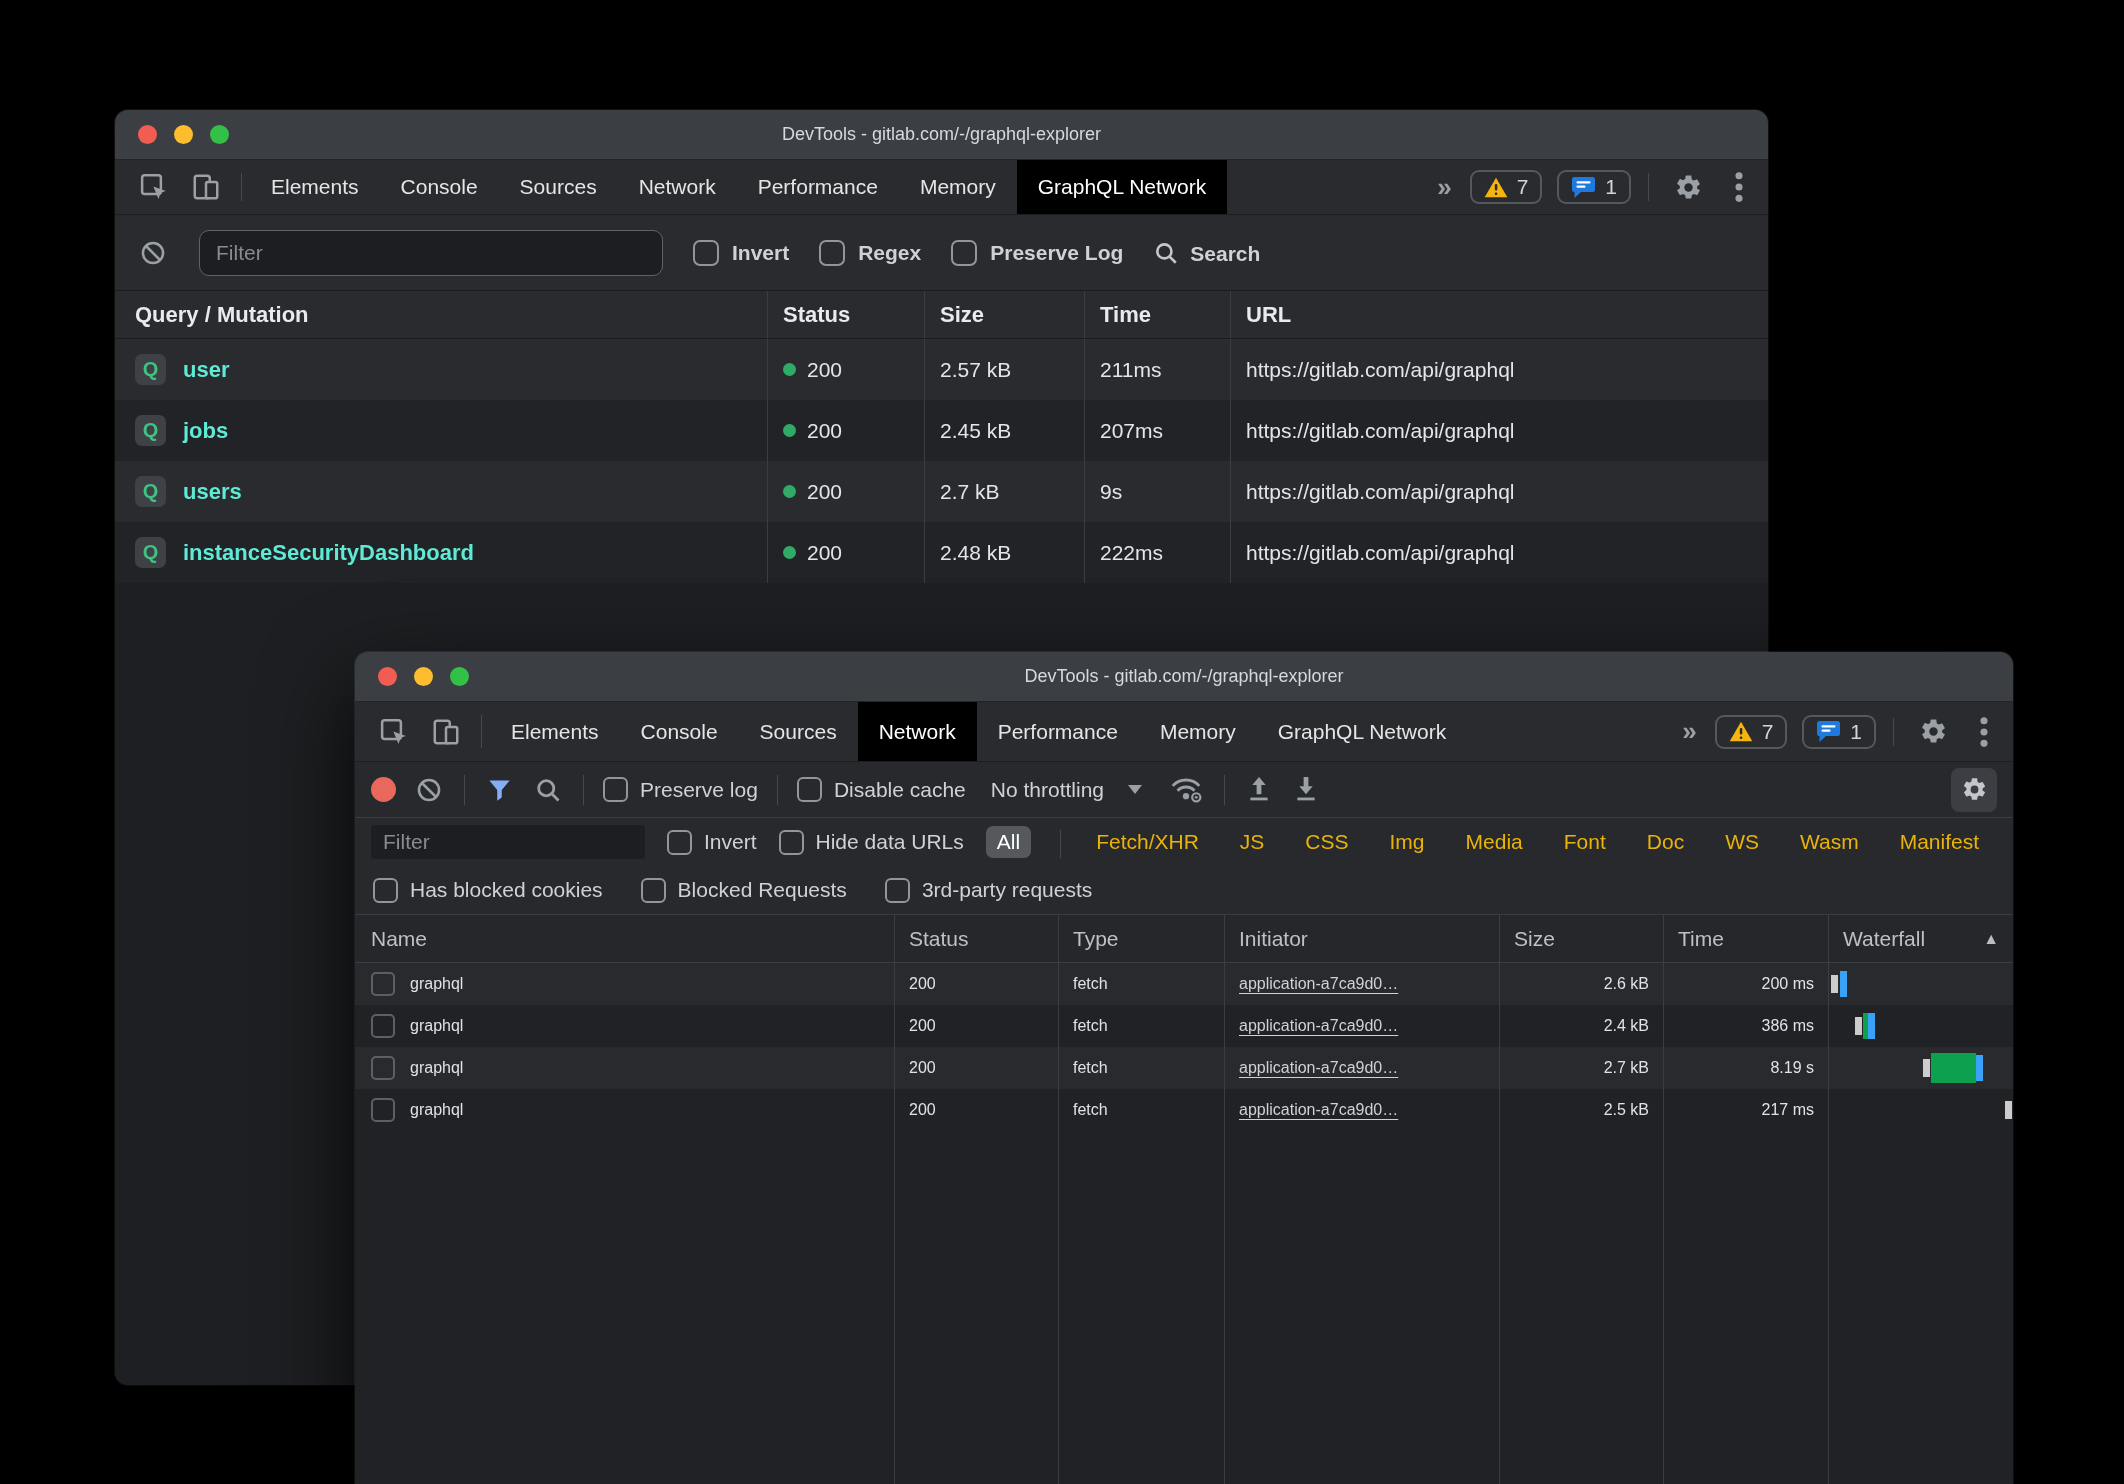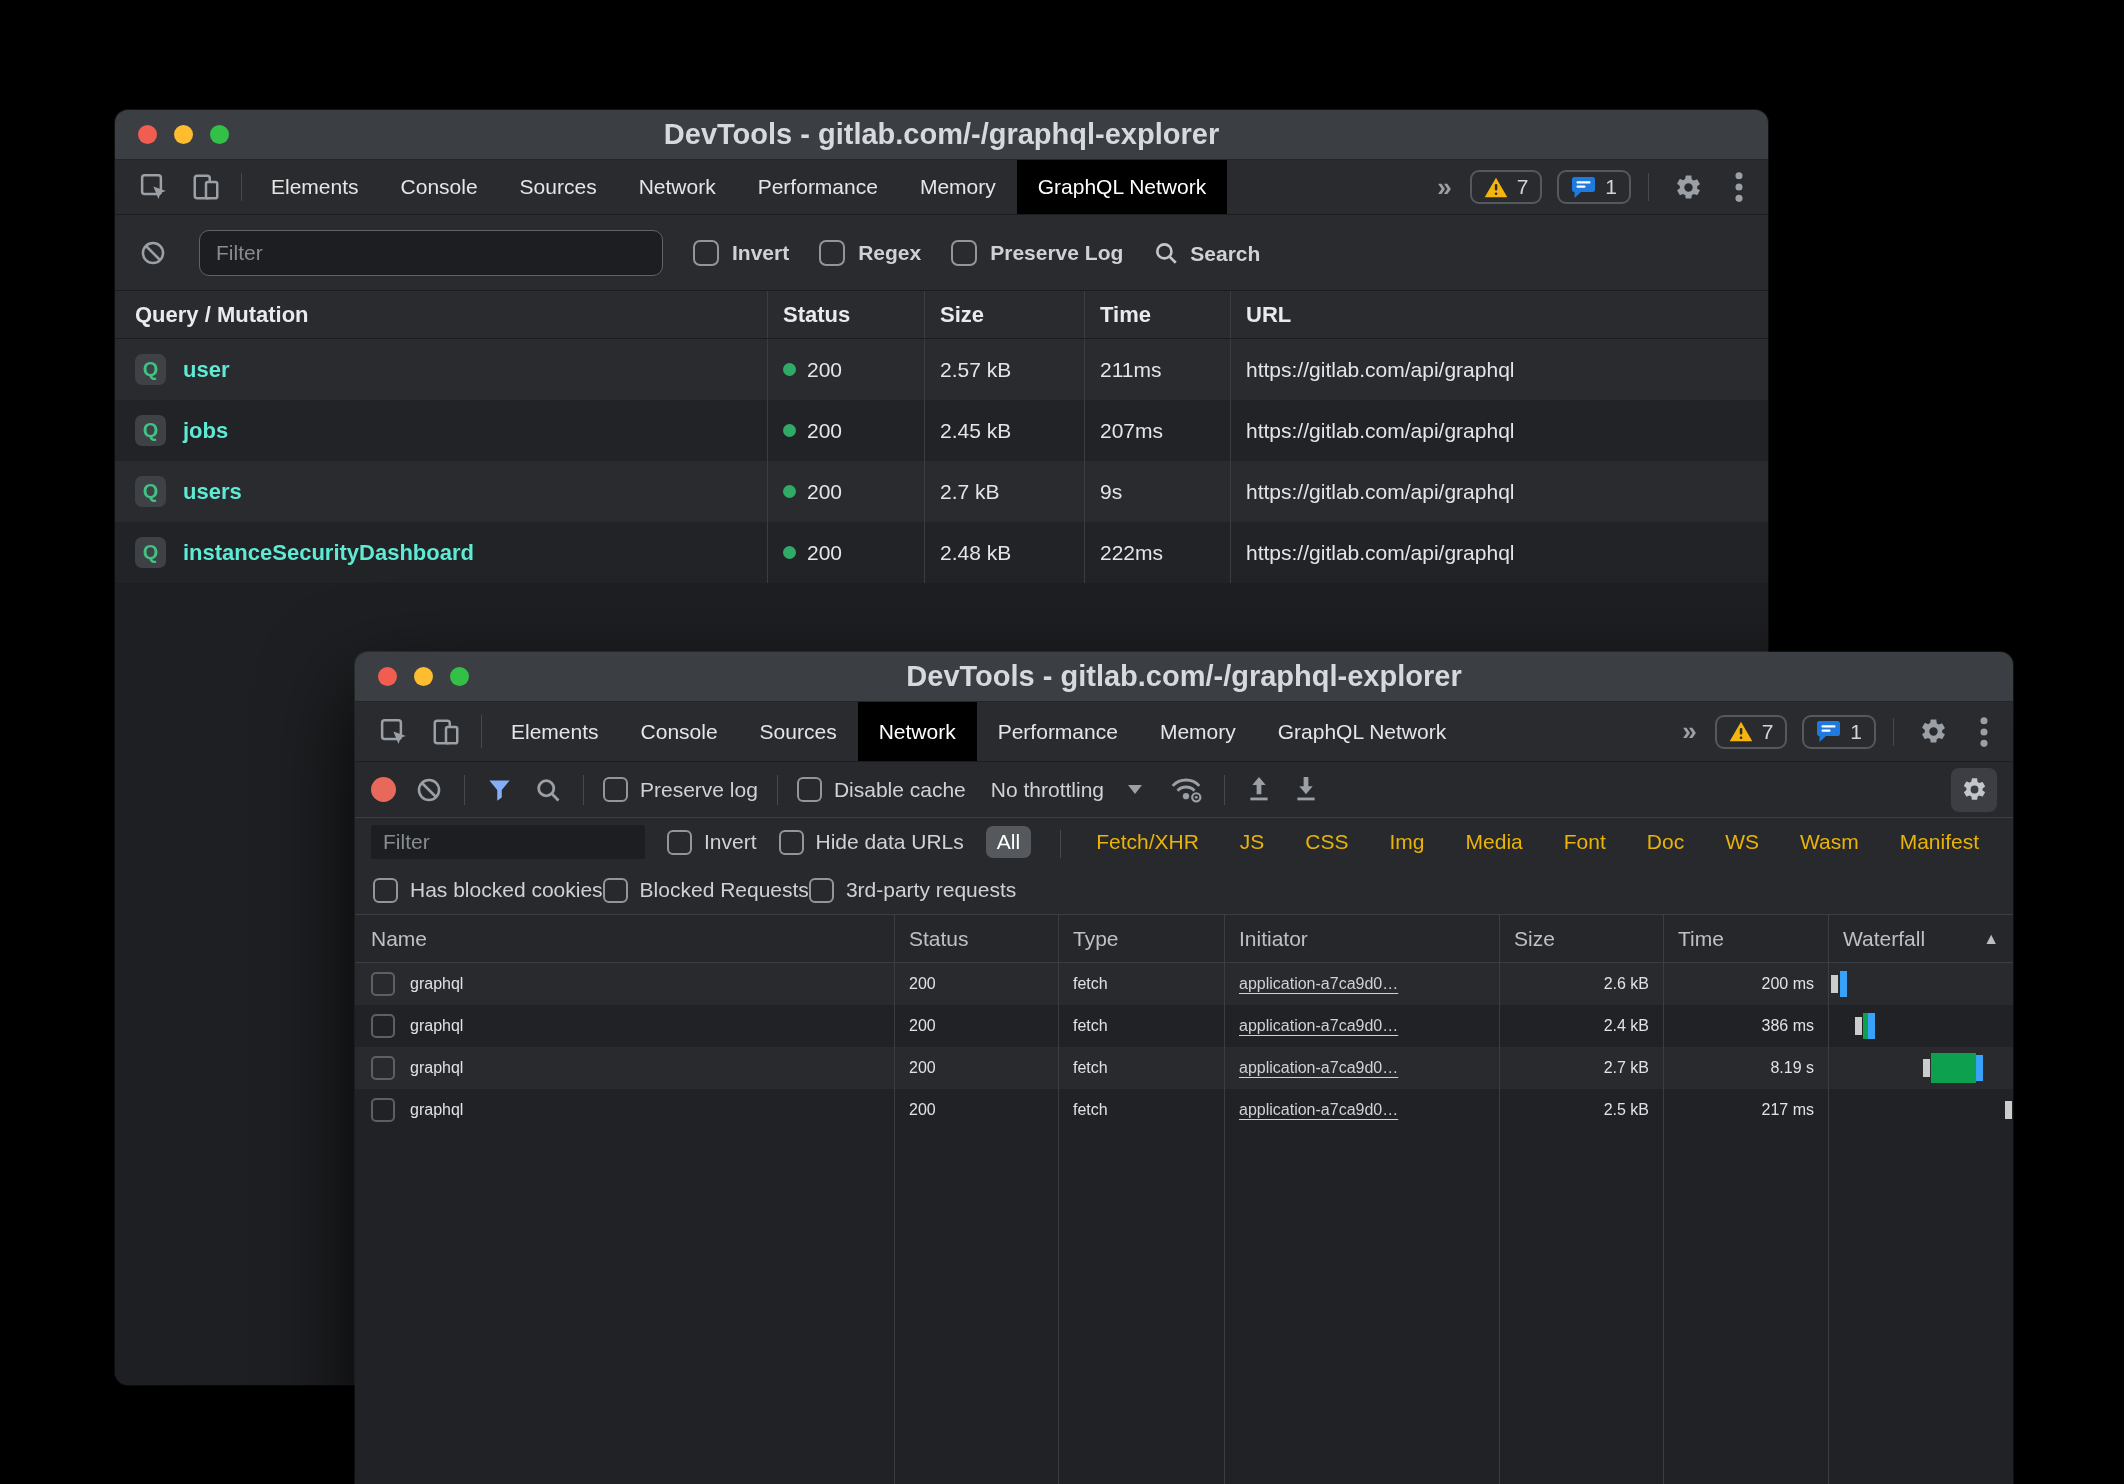--- a/index.html
+++ b/index.html
@@ -8,21 +8,21 @@
   .win{position:absolute;overflow:hidden;display:flex;flex-direction:column;
        box-shadow:0 34px 90px rgba(0,0,0,.85),0 0 0 1px rgba(255,255,255,.09);}
   .win.back{left:115px;top:110px;width:1653px;height:1275px;background:#1e1f22;border-radius:13px;z-index:1;}
   .win.front{left:355px;top:652px;width:1658px;height:832px;background:#212226;border-radius:13px 13px 0 0;z-index:2;}
 
   
   .titlebar{height:50px;flex:0 0 50px;background:#3b3e43;position:relative;display:flex;align-items:center;justify-content:center;border-bottom:1px solid #232528;box-sizing:border-box;}
   .traffic{position:absolute;left:23px;top:0;height:100%;display:flex;align-items:center;gap:17px;}
   .tl{width:19px;height:19px;border-radius:50%;}
   .tl.red{background:#f25d52;} .tl.yel{background:#fdbd2e;} .tl.grn{background:#32c146;}
-  .wtitle{font-size:29px;font-weight:bold;color:#d6d9dd;}
+  .wtitle{font-size:18px;font-weight:normal;color:#d6d9dd;}
 
   
   .tabbar{background:#292b2f;display:flex;align-items:stretch;padding:0 12px;border-bottom:1px solid #1c1d20;box-sizing:border-box;}
   .back .tabbar{height:55px;flex:0 0 55px;}
   .front .tabbar{height:60px;flex:0 0 60px;}
   .tbicons{display:flex;align-items:center;gap:6px;padding:0 4px;}
   .icon-btn{display:flex;align-items:center;justify-content:center;padding:0 8px;height:100%;}
   .vdiv{width:1px;background:#47494e;margin:13px 8px;}
   .tab{display:flex;align-items:center;padding:0 21px;font-size:21px;color:#e5e5e5;white-space:nowrap;}
   .tab.sel{background:#000;color:#fff;font-weight:500;}
@@ -61,21 +61,21 @@
 
   
   .netfilter{height:48px;flex:0 0 48px;background:#28292d;display:flex;align-items:center;gap:22px;padding:0 16px;box-sizing:border-box;}
   .small-input{width:250px;height:34px;background:#1d1e21;border:none;border-radius:3px;color:#e8eaed;font-size:21px;padding:0 12px;outline:none;font-family:"Liberation Sans",sans-serif;}
   .cb2{width:21px;height:21px;border:2.5px solid #90969c;border-radius:6px;background:transparent;flex:0 0 auto;}
   .nck{display:flex;align-items:center;gap:12px;font-size:21px;color:#ced2d6;white-space:nowrap;}
   .chip{font-size:21px;color:#eab308;padding:4px 6px;border-radius:7px;white-space:nowrap;}
   .chip.sel{background:#55585d;color:#fff;padding:4px 11px;}
   .typelist{display:flex;align-items:flex-end;gap:29px;}
   .vdiv2{width:1px;height:28px;background:#47494e;}
-  .netopts{height:49px;flex:0 0 49px;background:#28292d;display:flex;align-items:center;padding:0 18px;border-bottom:1px solid #3a3d41;box-sizing:border-box;}
+  .netopts{height:49px;flex:0 0 49px;background:#28292d;display:flex;align-items:center;gap:38px;padding:0 18px;border-bottom:1px solid #3a3d41;box-sizing:border-box;}
 
   
   .fgrid{display:grid;grid-template-columns:539px 164px 166px 275px 164px 165px 1fr;}
   .fhead{height:48px;flex:0 0 48px;background:#26272b;border-bottom:1px solid #3a3d41;box-sizing:border-box;}
   .fhead .fcell{font-size:21px;color:#bdc1c6;}
   .fcell{display:flex;align-items:center;padding:0 14px;border-left:1px solid #3a3d41;white-space:nowrap;overflow:hidden;box-sizing:border-box;}
   .fcell:first-child{border-left:none;padding-left:16px;}
   .frow{height:42px;font-size:16px;color:#dfe2e6;}
   .frow.odd{background:#292a2e;} .frow.even{background:#212226;}
   .fcell.r{justify-content:flex-end;}

